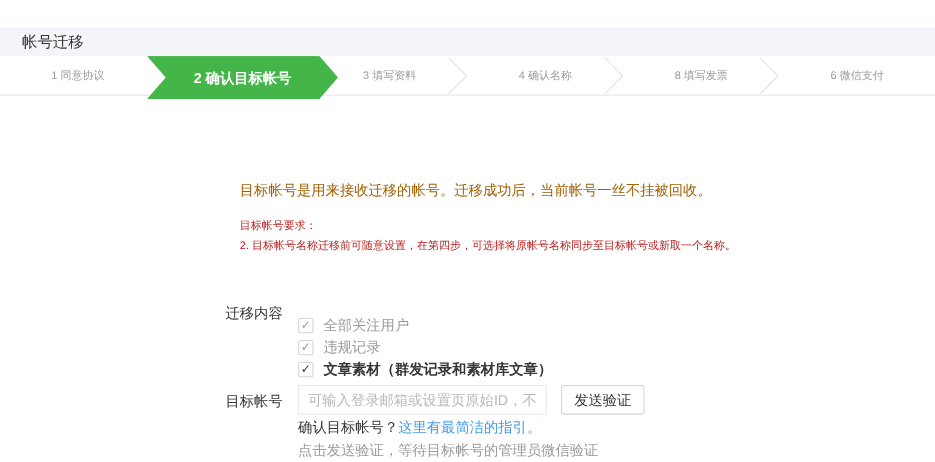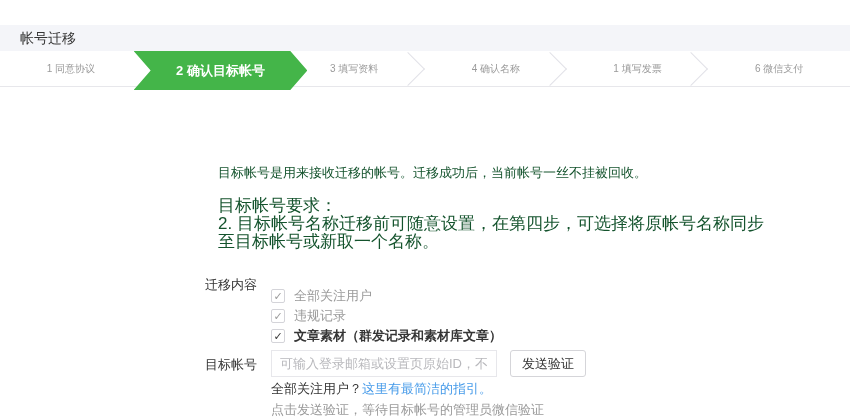--- a/index.html
+++ b/index.html
@@ -21,23 +21,23 @@
          transform:rotate(45deg); }
   .sep.b3 { left:calc(50% - 29px); }
   .sep.b4 { left:calc(66.6667% - 29px); }
   .sep.b5 { left:calc(83.3333% - 29px); }
   .step-active { position:absolute; left:calc(16.6667% - 8px); top:0; height:39px;
           width:calc(16.6667% + 32px); background:#44b549; color:#fff; font-size:13px;
           font-weight:700; display:flex; align-items:center; justify-content:center;
           clip-path:polygon(0 0, calc(100% - 17px) 0, 100% 50%, calc(100% - 17px) 100%, 0 100%, 17px 50%); }
 
   
-  .intro { position:absolute; left:218px; top:139px; font-size:13px; color:#14532d; }
-  .reqs { position:absolute; left:218px; top:172px; width:556px; font-size:17px;
-          line-height:18px; color:#14532d; }
+  .intro { position:absolute; left:218px; top:139px; font-size:13px; color:#a16207; }
+  .reqs { position:absolute; left:218px; top:172px; width:556px; font-size:10px;
+          line-height:18px; color:#b91c1c; }
 
   
   .flabel { position:absolute; left:205px; font-size:13px; color:#353535; }
   .flabel.content { top:251px; }
   .flabel.target { top:331px; }
   .opts { position:absolute; left:271px; top:261px; }
   .opt { display:flex; align-items:center; height:20px; gap:9px; }
   .cb { width:14px; height:14px; border:1px solid #d4d4d9; border-radius:2px; background:#fff;
         display:inline-flex; align-items:center; justify-content:center;
         font-size:11px; line-height:1; }
@@ -73,21 +73,21 @@
       <span>1 同意协议</span>
     </div>
     <div class="step"></div>
     <div class="step">
       <span>3 填写资料</span>
     </div>
     <div class="step">
       <span>4 确认名称</span>
     </div>
     <div class="step">
-      <span>1 填写发票</span>
+      <span>8 填写发票</span>
     </div>
     <div class="step">
       <span>6 微信支付</span>
     </div>
     <i class="sep b3"></i>
     <i class="sep b4"></i>
     <i class="sep b5"></i>
     <div class="step-active">
       <span>2 确认目标帐号</span>
     </div>
@@ -118,18 +118,18 @@
         <span class="optlabel en">文章素材（群发记录和素材库文章）</span>
       </label>
     </div>
 
     <span class="flabel target">目标帐号</span>
 
     <input class="tinput" type="text" placeholder="可输入登录邮箱或设置页原始ID，不支持昵称" style="">
 
     <button class="sendbtn">发送验证</button>
 
-    <p class="noacct"><span>全部关注用户？</span><a>这里有最简洁的指引。</a></p>
+    <p class="noacct"><span>确认目标帐号？</span><a>这里有最简洁的指引。</a></p>
 
     <p class="hint">点击发送验证，等待目标帐号的管理员微信验证变更操作。目标帐号每天最多提交5次，请合理使用。</p>
 
   </main>
 </div>
 
 </body></html>

